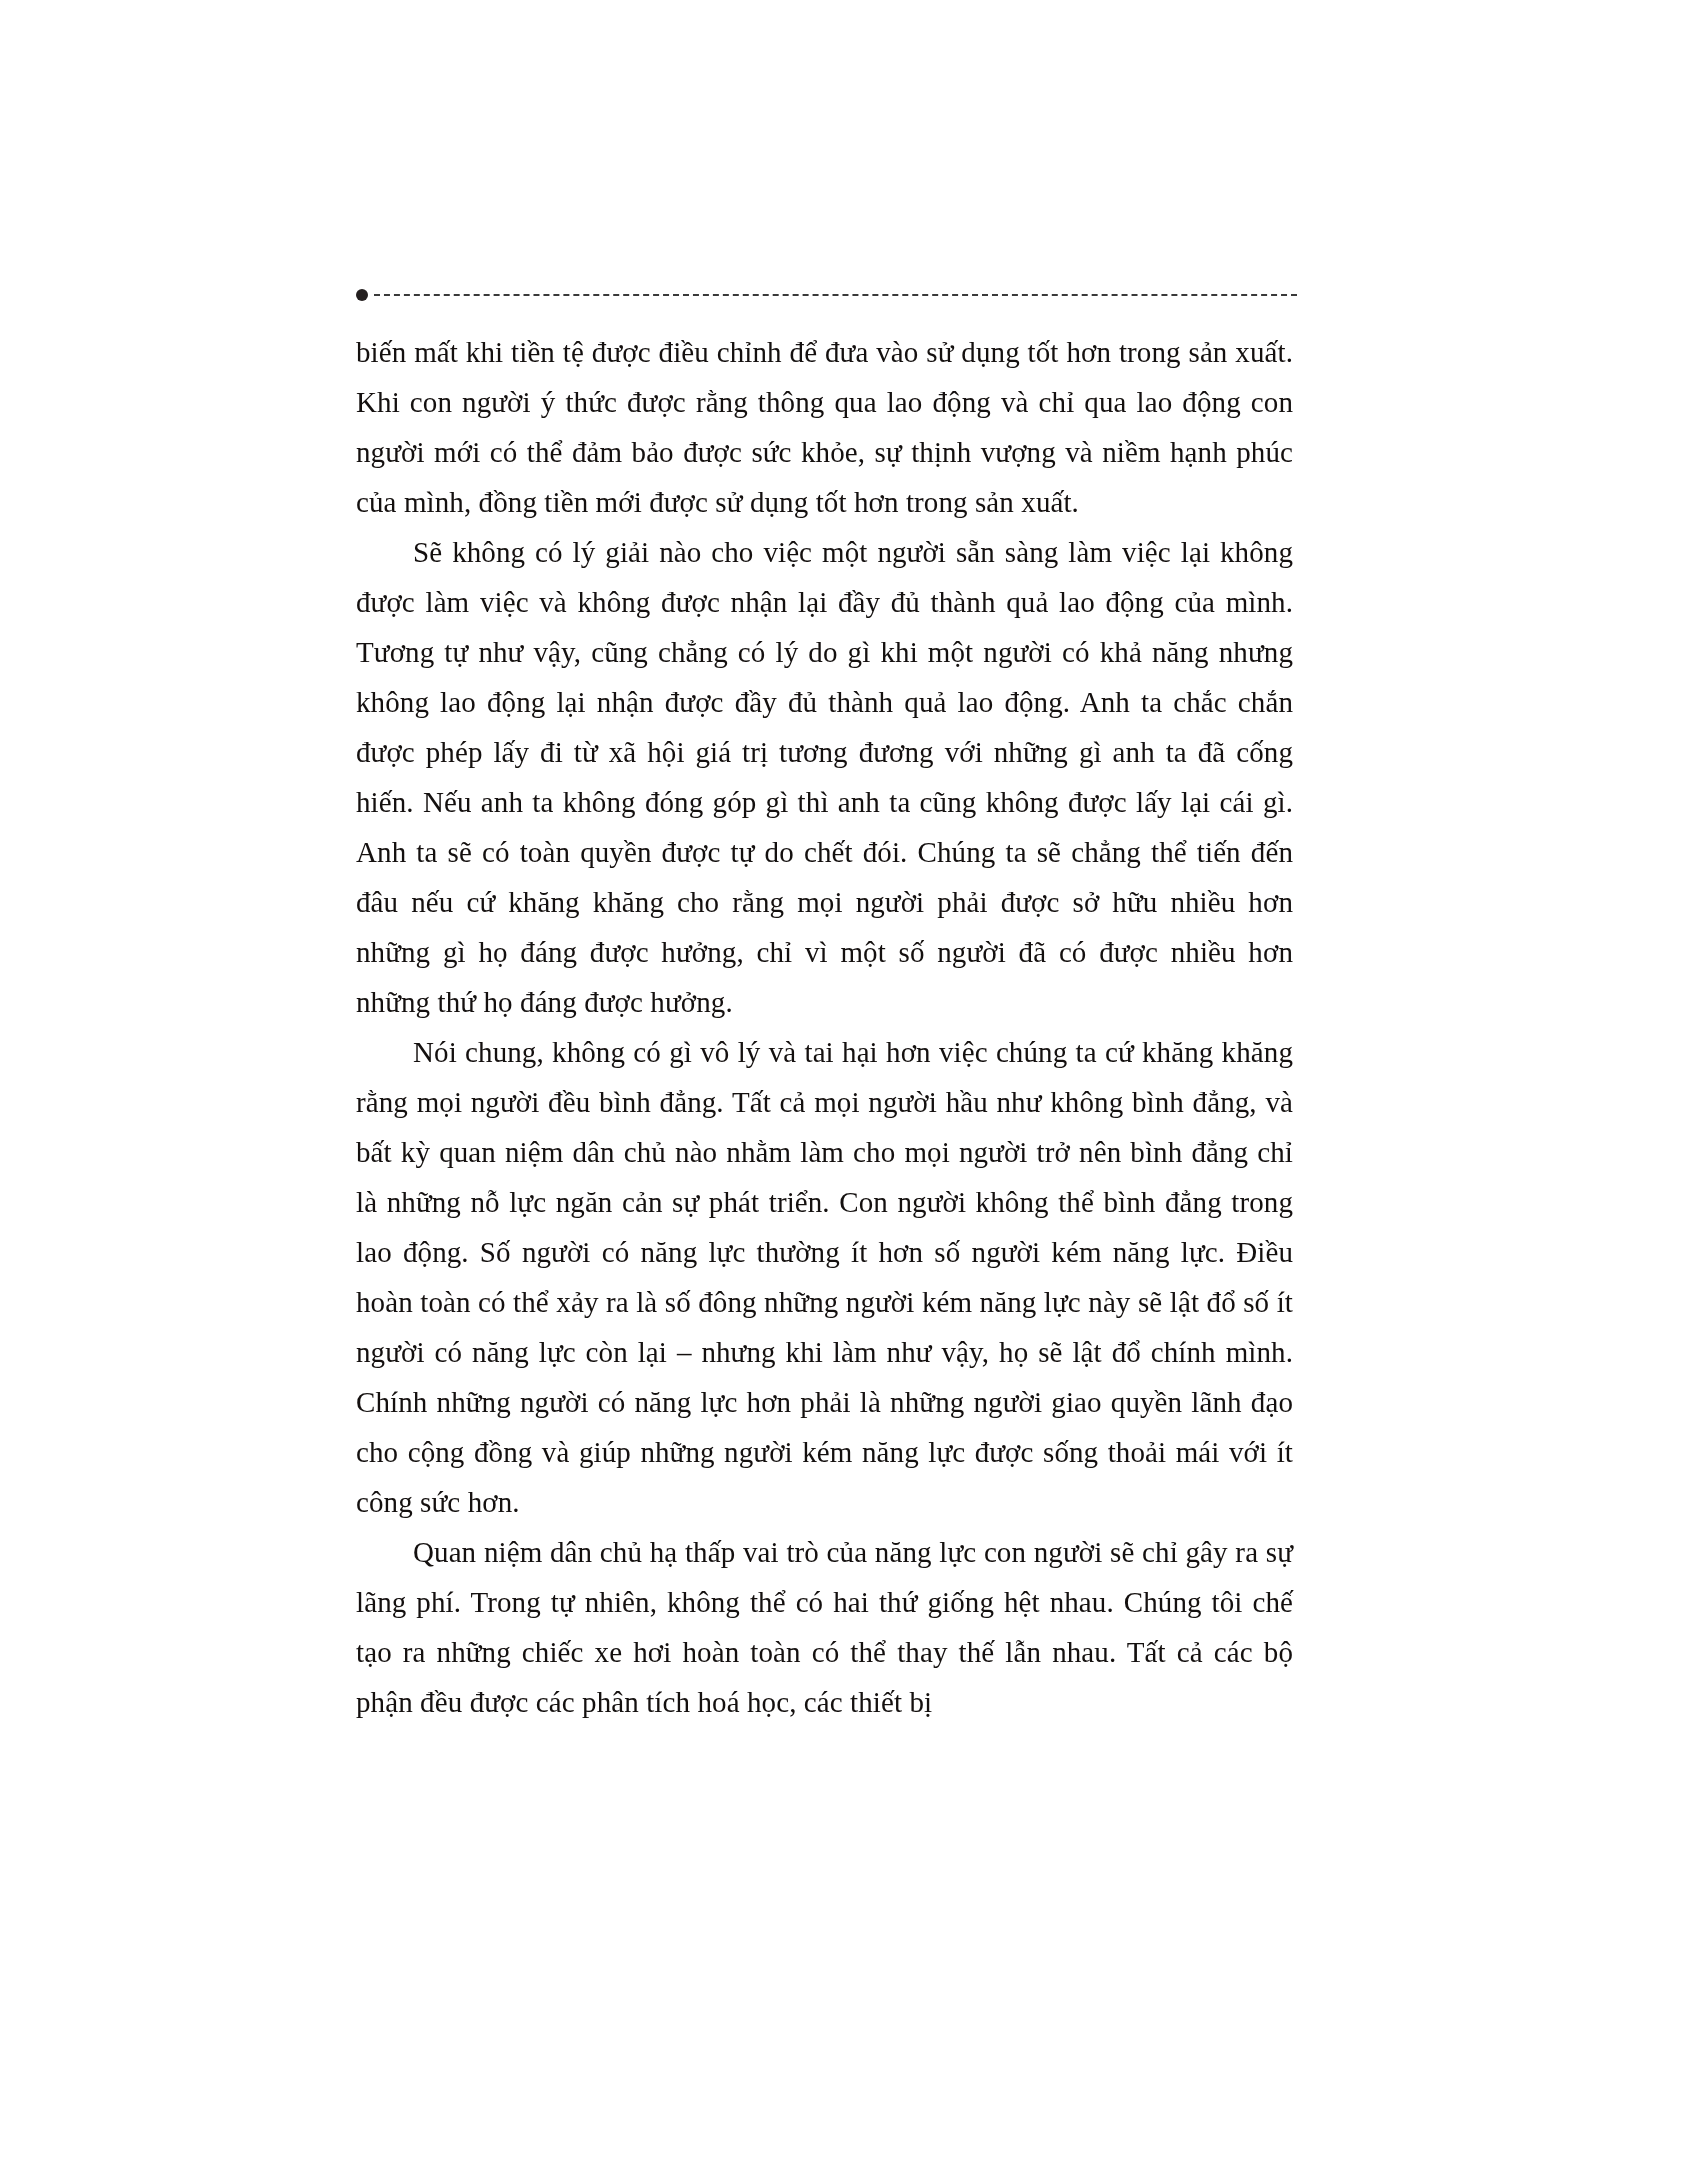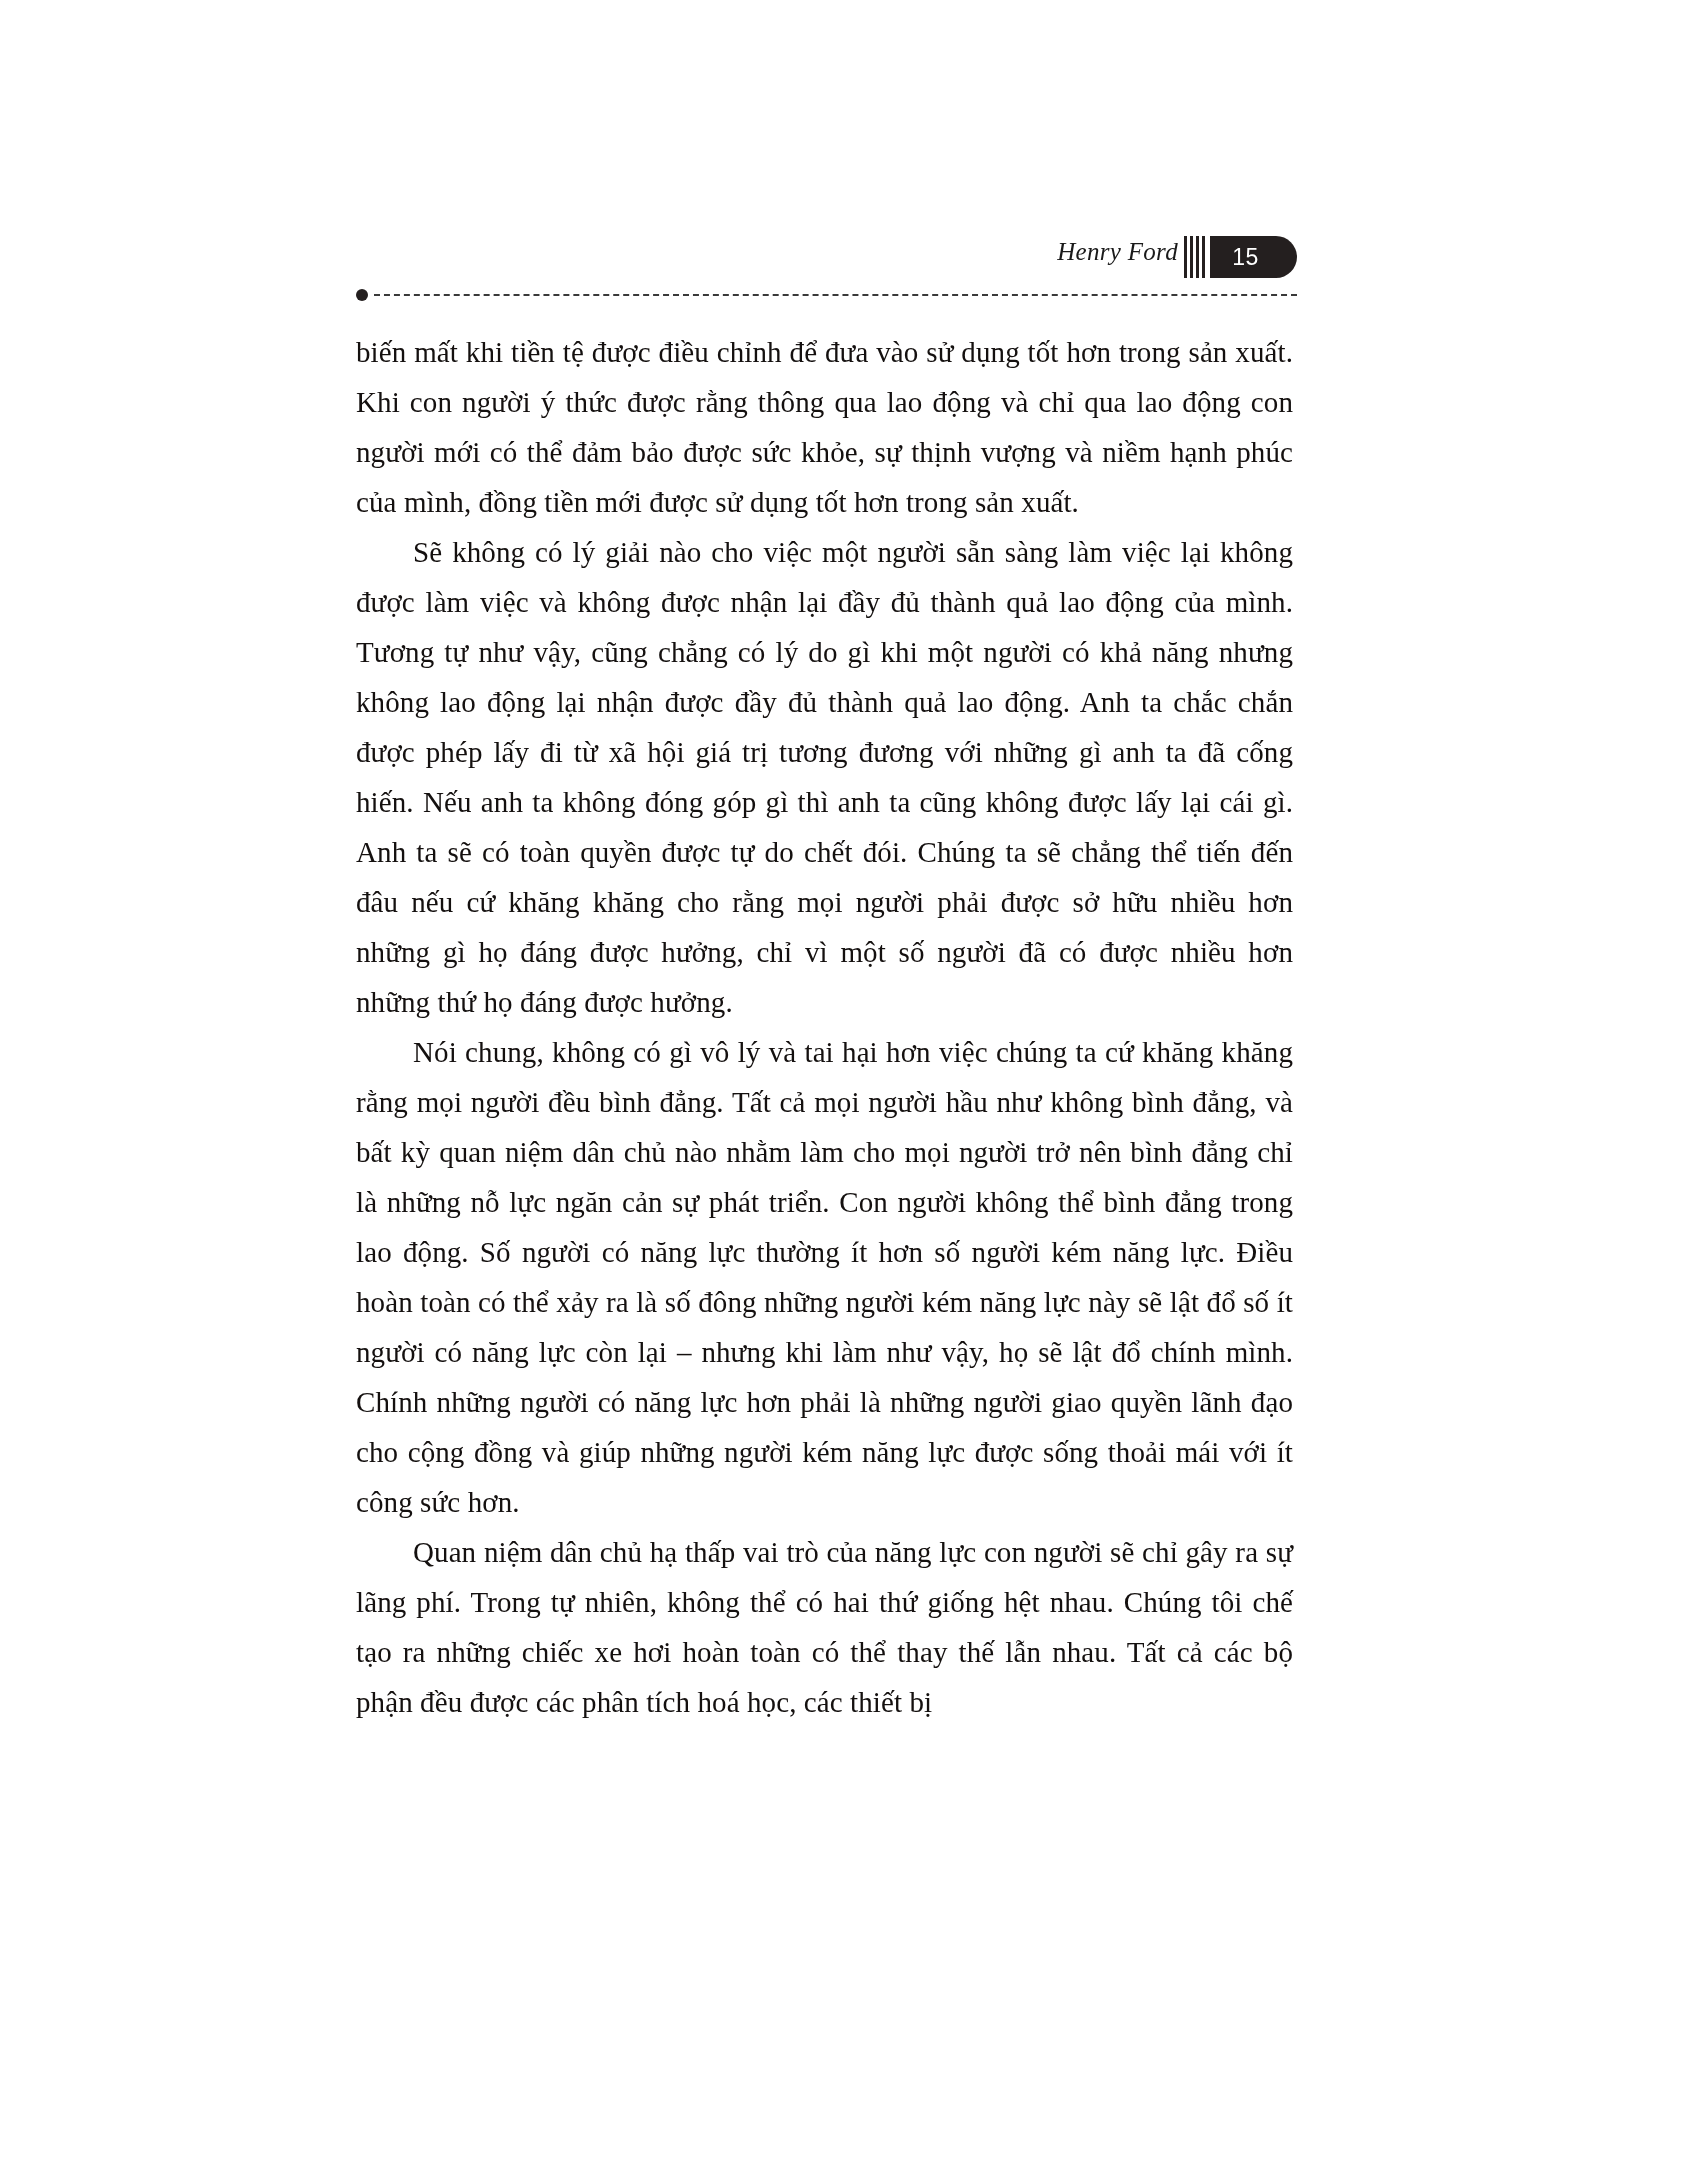--- a/index.html
+++ b/index.html
@@ -132,34 +132,20 @@
   }
   .body-text p.indent {
     text-indent: 57px;
   }
 </style>
 </head>
 <body>
 
 <div class="page">
 
-  <div class="header">
-    <div class="header-title">Henry Ford</div>
-
-    <div class="header-bars">
-      <i></i>
-        <i></i>
-        <i></i>
-        <i></i>
-    </div>
-
-    <div class="page-tab">
-      <div class="page-number">15</div>
-    </div>
-  </div>
 
   <div class="rule">
     <div class="rule-dot"></div>
     <div class="rule-line"></div>
   </div>
 
   <div class="body-text">
     <p>biến mất khi tiền tệ được điều chỉnh để đưa vào sử dụng tốt hơn trong sản xuất. Khi con người ý thức được rằng thông qua lao động và chỉ qua lao động con người mới có thể đảm bảo được sức khỏe, sự thịnh vượng và niềm hạnh phúc của mình, đồng tiền mới được sử dụng tốt hơn trong sản xuất.</p>
     <p class="indent">Sẽ không có lý giải nào cho việc một người sẵn sàng làm việc lại không được làm việc và không được nhận lại đầy đủ thành quả lao động của mình. Tương tự như vậy, cũng chẳng có lý do gì khi một người có khả năng nhưng không lao động lại nhận được đầy đủ thành quả lao động. Anh ta chắc chắn được phép lấy đi từ xã hội giá trị tương đương với những gì anh ta đã cống hiến. Nếu anh ta không đóng góp gì thì anh ta cũng không được lấy lại cái gì. Anh ta sẽ có toàn quyền được tự do chết đói. Chúng ta sẽ chẳng thể tiến đến đâu nếu cứ khăng khăng cho rằng mọi người phải được sở hữu nhiều hơn những gì họ đáng được hưởng, chỉ vì một số người đã có được nhiều hơn những thứ họ đáng được hưởng.</p>
     <p class="indent">Nói chung, không có gì vô lý và tai hại hơn việc chúng ta cứ khăng khăng rằng mọi người đều bình đẳng. Tất cả mọi người hầu như không bình đẳng, và bất kỳ quan niệm dân chủ nào nhằm làm cho mọi người trở nên bình đẳng chỉ là những nỗ lực ngăn cản sự phát triển. Con người không thể bình đẳng trong lao động. Số người có năng lực thường ít hơn số người kém năng lực. Điều hoàn toàn có thể xảy ra là số đông những người kém năng lực này sẽ lật đổ số ít người có năng lực còn lại – nhưng khi làm như vậy, họ sẽ lật đổ chính mình. Chính những người có năng lực hơn phải là những người giao quyền lãnh đạo cho cộng đồng và giúp những người kém năng lực được sống thoải mái với ít công sức hơn.</p>

